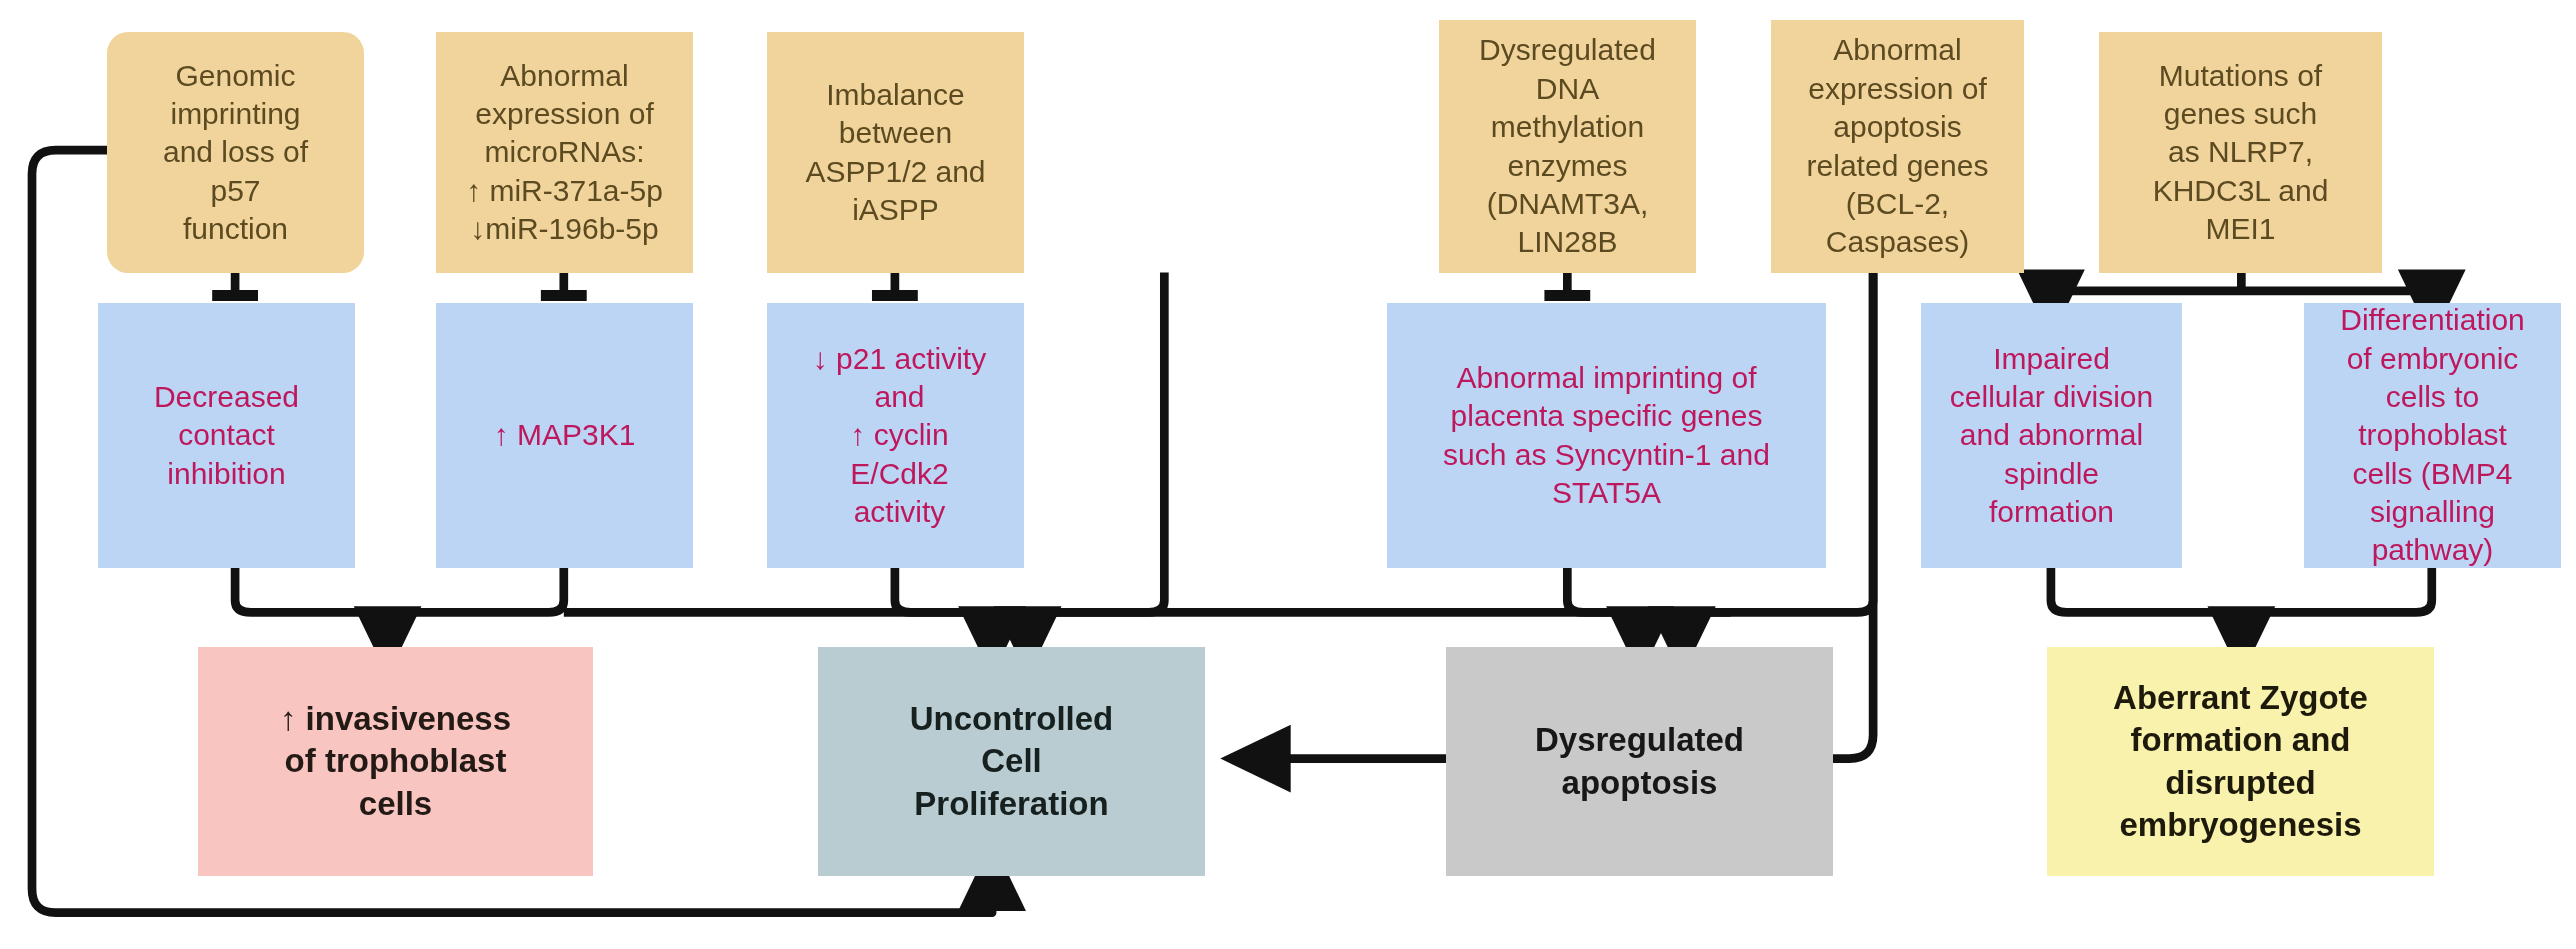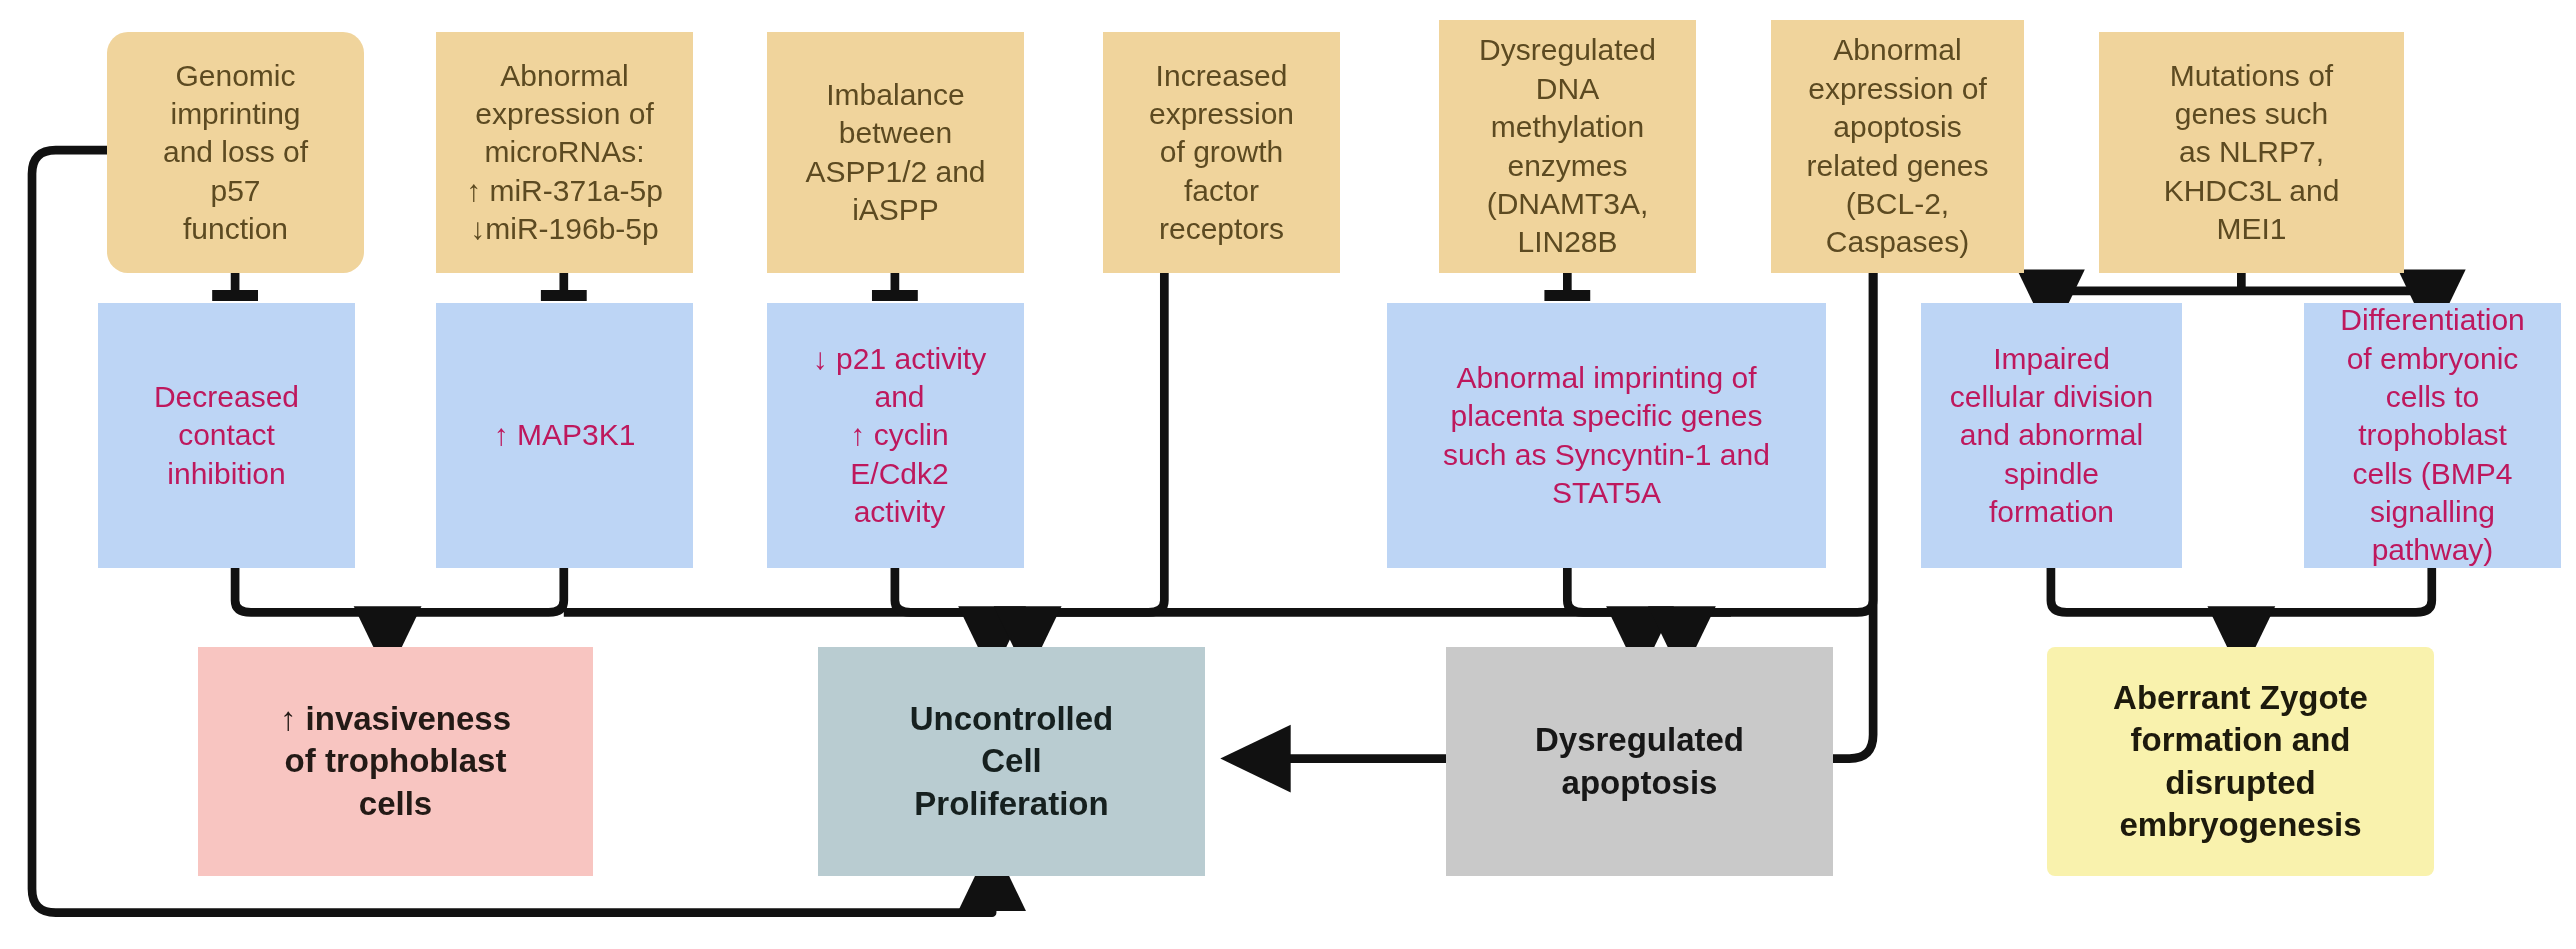--- a/index.html
+++ b/index.html
@@ -5,21 +5,21 @@
   html,body{margin:0;padding:0;background:#ffffff;}
   body{width:2576px;height:949px;font-family:"Liberation Sans",sans-serif;}
   #stage{position:relative;width:2576px;height:949px;background:#fff;overflow:hidden;}
   .box{position:absolute;box-sizing:border-box;display:flex;align-items:center;justify-content:center;
        text-align:center;line-height:1.28;white-space:pre-line;z-index:3;}
   .tan{background:#f0d49c;color:#5c4a21;font-size:30px;}
   .blue{background:#bdd5f5;color:#be185d;font-size:30px;}
   .pink{background:#f8c5c1;color:#231a16;font-size:33px;font-weight:bold;}
   .teal{background:#b9ccd1;color:#16201f;font-size:33px;font-weight:bold;}
   .grey{background:#c9c9c9;color:#171717;font-size:33px;font-weight:bold;}
-  .yellow{background:#f9f2ad;color:#1d1a0c;font-size:33px;font-weight:bold;border-radius:8px;}
+  .yellow{background:#f9f2ad;color:#1d1a0c;font-size:33px;font-weight:bold;}
   #wires{position:absolute;left:0;top:0;width:2576px;height:949px;z-index:1;pointer-events:none;}
 </style>
 </head>
 <body>
 
 <div id="stage">
 
   <svg id="wires" viewBox="0 0 3259 1201">
     <defs>
       <marker id="ah" markerWidth="9" markerHeight="9" refX="4.2" refY="4.5" orient="auto">
@@ -109,41 +109,36 @@
 expression of
 microRNAs:
 ↑ miR-371a-5p
 ↓miR-196b-5p</div>
 
   <div class="box tan" style="left:767px;top:32px;width:257px;height:241px;">Imbalance
 between
 ASPP1/2 and
 iASPP</div>
 
-  <div class="box tan" style="left:1103px;top:32px;width:237px;height:241px;">Increased
-expression
-of growth
-factor
-receptors</div>
 
   <div class="box tan" style="left:1439px;top:20px;width:257px;height:253px;">Dysregulated
 DNA
 methylation
 enzymes
 (DNAMT3A,
 LIN28B</div>
 
   <div class="box tan" style="left:1771px;top:20px;width:253px;height:253px;">Abnormal
 expression of
 apoptosis
 related genes
 (BCL-2,
 Caspases)</div>
 
-  <div class="box tan" style="left:2099px;top:32px;width:305px;height:241px;">Mutations of
+  <div class="box tan" style="left:2099px;top:32px;width:283px;height:241px;">Mutations of
 genes such
 as NLRP7,
 KHDC3L and
 MEI1</div>
 
   <div class="box blue" style="left:98px;top:303px;width:257px;height:265px;">Decreased
 contact
 inhibition</div>
 
   <div class="box blue" style="left:436px;top:303px;width:257px;height:265px;">↑ MAP3K1</div>

